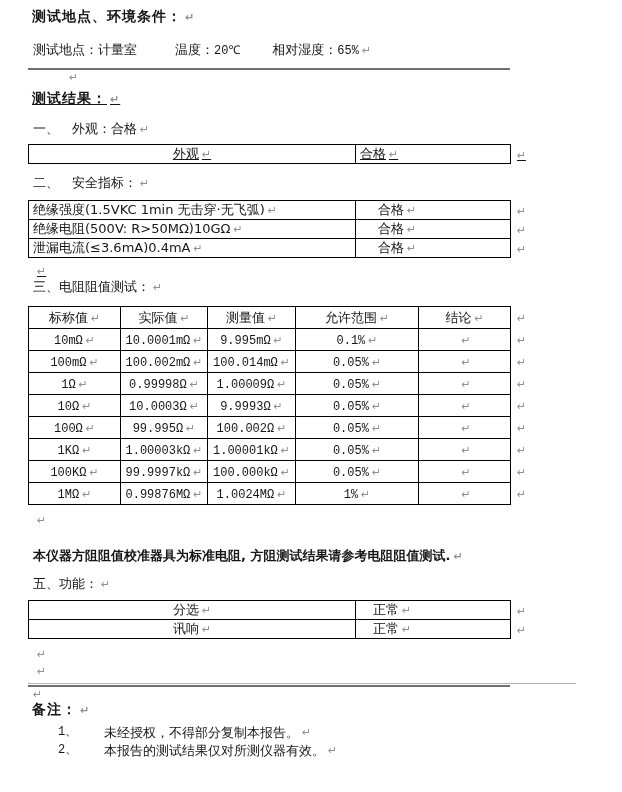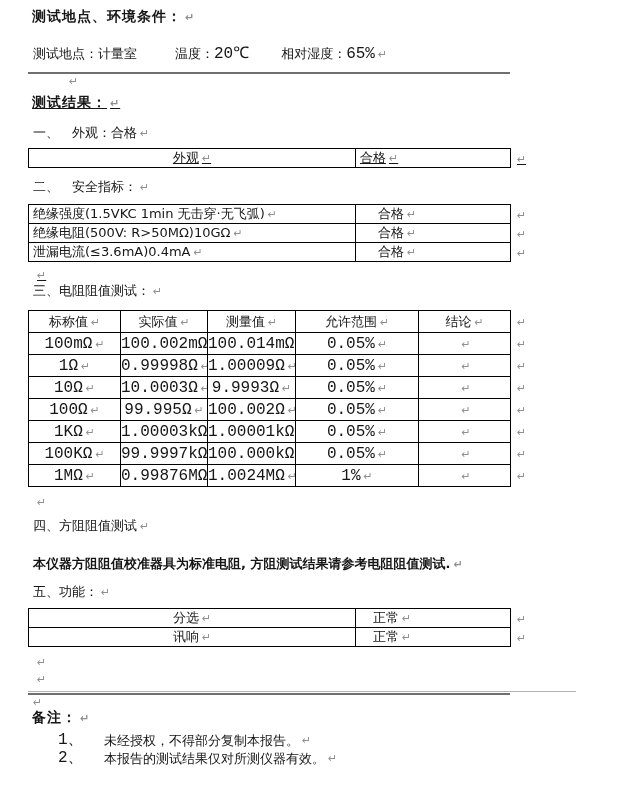--- a/index.html
+++ b/index.html
@@ -31,21 +31,21 @@
   .pad22{padding-left:22px;}
   .pad17{padding-left:17px;}
   .t5{width:497px;margin-top:10px;}
   .t5 col:nth-child(1){width:92px;}
   .t5 col:nth-child(2){width:87px;}
   .t5 col:nth-child(3){width:88px;}
   .t5 col:nth-child(4){width:123px;}
   .t5 col:nth-child(5){width:92px;}
   .t5 col:nth-child(6){width:15px;}
   .t5 td{height:21px;text-align:center;}
-  .mono{font-family:"Liberation Mono",monospace;font-size:16px;}
+  .mono{font-family:"Liberation Mono",monospace;font-size:12px;}
   .note-line{display:flex;height:17.5px;line-height:17.5px;white-space:nowrap;}
   .note-num{width:46px;padding-left:30px;flex:none;}
   .mt6{margin-top:6px;text-decoration:underline;} .mt7{margin-top:7px;} .mt8{margin-top:8px;}
   .mt10{margin-top:10px;} .mt11{margin-top:20px;font-weight:bold;} .mt12{margin-top:12px;}
   .ind38{padding-left:38px;} .ind6{padding-left:6px;} .ind2{padding-left:2px;}
 </style>
 </head>
 <body>
 
 <div class="page">
@@ -120,20 +120,28 @@
       </colgroup>
     <tbody id="res-body">
       <tr>
         <td><span>标称值</span><span class="pc">↵</span></td>
         <td><span>实际值</span><span class="pc">↵</span></td>
         <td><span>测量值</span><span class="pc">↵</span></td>
         <td><span>允许范围</span><span class="pc">↵</span></td>
         <td><span>结论</span><span class="pc">↵</span></td>
         <td class="end"><span class="pc">↵</span></td>
       </tr>
+    <tr>
+          <td><span class="mono">10mΩ</span><span class="pc">↵</span></td>
+          <td><span class="mono">10.0001mΩ</span><span class="pc">↵</span></td>
+          <td><span class="mono">9.995mΩ</span><span class="pc">↵</span></td>
+          <td><span class="mono">0.1%</span><span class="pc">↵</span></td>
+          <td><span class="mono"></span><span class="pc">↵</span></td>
+          <td class="end"><span class="pc">↵</span></td>
+        </tr>
         <tr>
           <td><span class="mono">100mΩ</span><span class="pc">↵</span></td>
           <td><span class="mono">100.002mΩ</span><span class="pc">↵</span></td>
           <td><span class="mono">100.014mΩ</span><span class="pc">↵</span></td>
           <td><span class="mono">0.05%</span><span class="pc">↵</span></td>
           <td><span class="mono"></span><span class="pc">↵</span></td>
           <td class="end"><span class="pc">↵</span></td>
         </tr>
         <tr>
           <td><span class="mono">1Ω</span><span class="pc">↵</span></td>
@@ -181,21 +189,20 @@
           <td><span class="mono">1.0024MΩ</span><span class="pc">↵</span></td>
           <td><span class="mono">1%</span><span class="pc">↵</span></td>
           <td><span class="mono"></span><span class="pc">↵</span></td>
           <td class="end"><span class="pc">↵</span></td>
         </tr>
       </tbody>
   </table>
 
   <div class="pline ind6 mt8"><span class="pc">↵</span></div>
 
-  <div class="sec mt8"><span>四、方阻阻值测试</span><span class="pc">↵</span></div>
 
   <div class="sec mt11"><span>本仪器方阻阻值校准器具为标准电阻, 方阻测试结果请参考电阻阻值测试.</span><span class="pc">↵</span></div>
 
   <div class="sec mt10"><span>五、功能：</span><span class="pc">↵</span></div>
 
   <table class="t2 t4 mt7">
     <colgroup>
         <col>
         <col>
         <col>

